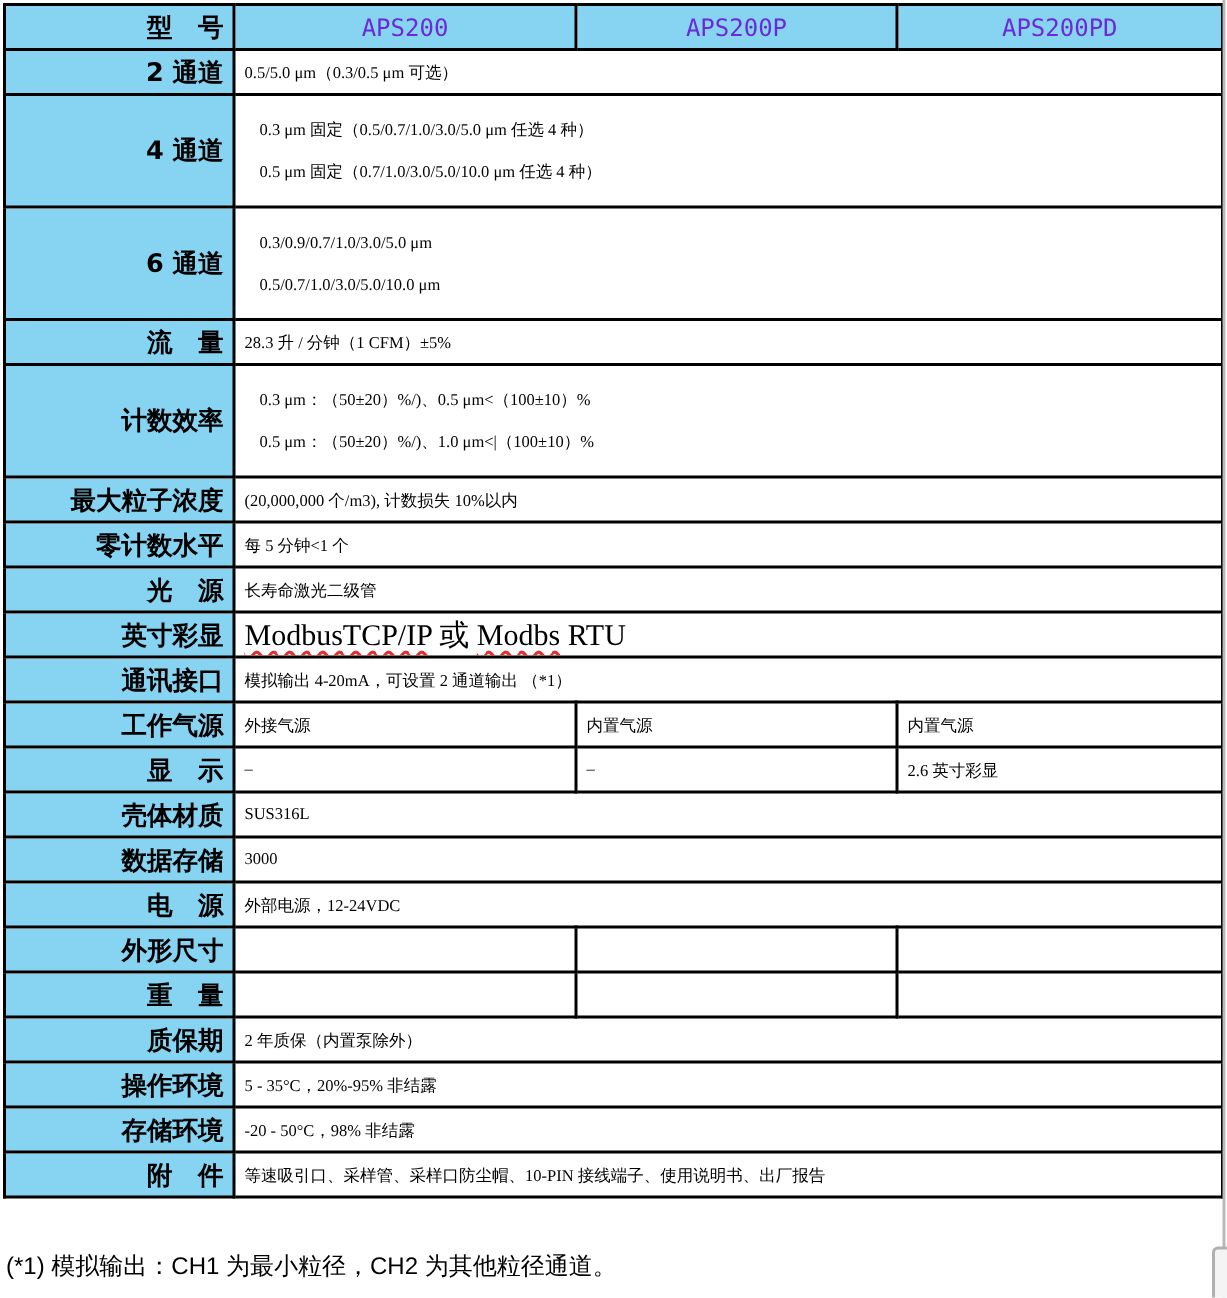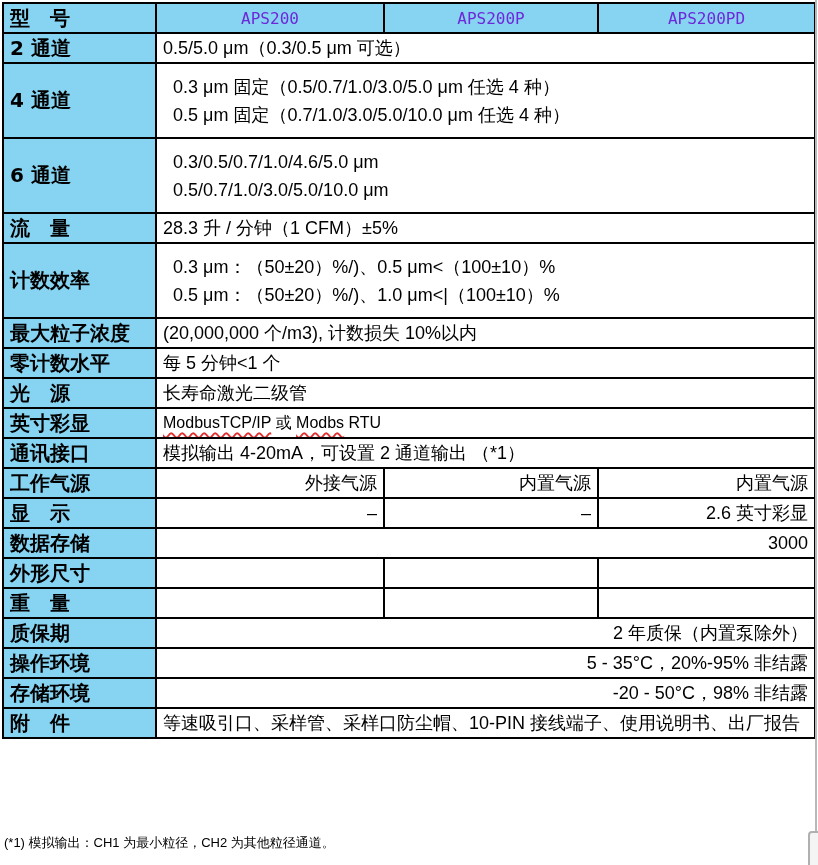--- a/index.html
+++ b/index.html
@@ -9,47 +9,47 @@
   }
   table.spec{
     position:absolute;left:2px;top:2px;width:812px;
     border-collapse:collapse;table-layout:fixed;
   }
   table.spec td,table.spec th{
     border:2px solid #000;padding:0 6px;vertical-align:middle;
     overflow:hidden;white-space:nowrap;
   }
   .lbl{
-    background:#87d4f2;font-weight:bold;text-align:left;
-    font-size:20px;color:#000;
+    background:#87d4f2;font-weight:bold;text-align:right;
+    font-size:17px;color:#000;
     font-family:"DejaVu Sans", sans-serif;
   }
   .val{
-    font-family:Liberation Sans, sans-serif;
-    font-size:18px;color:#000;text-align:left;
+    font-family:Liberation Serif, serif;
+    font-size:11px;color:#000;text-align:left;
   }
   .val .line{line-height:28px;margin-left:10px;}
-  .center{text-align:right;}
+  .center{text-align:left;}
   .h1{height:30px;}
   .h2{height:75px;}
   th.model{
     background:#87d4f2;font-weight:normal;text-align:center;
     font-size:16px;font-family:"DejaVu Sans Mono", monospace;color:#6d28d9;
   }
-  .arial{font-family:Liberation Sans, sans-serif;font-size:16px;}
+  .arial{font-family:Liberation Serif, serif;font-size:20px;}
   .misspell{
     text-decoration-line:underline;
     text-decoration-style:wavy;
     text-decoration-color:#e03030;
     text-decoration-thickness:1.5px;
     text-underline-offset:4px;
   }
   .footnote{
     position:absolute;left:4px;top:834px;width:790px;
-    font-family:"Liberation Sans", sans-serif;font-size:13px;color:#000;
+    font-family:"Liberation Sans", sans-serif;font-size:16px;color:#000;
     white-space:nowrap;
   }
   .edge-line{
     position:absolute;right:1px;top:0;width:2px;height:865px;
     background:#b8b8b8;
   }
   .corner-handle{
     position:absolute;left:808px;top:831px;width:16px;height:40px;
     border:2px solid #b0b0b0;border-radius:4px;background:#f4f4f4;
   }
@@ -82,21 +82,21 @@
     <td class="lbl">4 通道</td>
     <td class="val" colspan="3">
       <div class="line">0.3 μm 固定（0.5/0.7/1.0/3.0/5.0 μm 任选 4 种）</div>
       <div class="line">0.5 μm 固定（0.7/1.0/3.0/5.0/10.0 μm 任选 4 种）</div>
     </td>
   </tr>
 
   <tr class="h2">
     <td class="lbl">6 通道</td>
     <td class="val" colspan="3">
-      <div class="line">0.3/0.5/0.7/1.0/4.6/5.0 μm</div>
+      <div class="line">0.3/0.9/0.7/1.0/3.0/5.0 μm</div>
       <div class="line">0.5/0.7/1.0/3.0/5.0/10.0 μm</div>
     </td>
   </tr>
 
   <tr class="h1">
     <td class="lbl">流　量</td>
     <td class="val" colspan="3">28.3 升 / 分钟（1 CFM）±5%</td>
   </tr>
 
   <tr class="h2">
@@ -141,26 +141,34 @@
     <td class="val center">内置气源</td>
   </tr>
 
   <tr class="h1">
     <td class="lbl">显　示</td>
     <td class="val center">–</td>
     <td class="val center">–</td>
     <td class="val center">2.6 英寸彩显</td>
   </tr>
 
+  <tr class="h1">
+    <td class="lbl">壳体材质</td>
+    <td class="val center" colspan="3">SUS316L</td>
+  </tr>
 
   <tr class="h1">
     <td class="lbl">数据存储</td>
     <td class="val center" colspan="3">3000</td>
   </tr>
 
+  <tr class="h1">
+    <td class="lbl">电　源</td>
+    <td class="val center" colspan="3">外部电源，12-24VDC</td>
+  </tr>
 
   <tr class="h1">
     <td class="lbl">外形尺寸</td>
     <td class="val center"></td>
     <td class="val center"></td>
     <td class="val center"></td>
   </tr>
 
   <tr class="h1">
     <td class="lbl">重　量</td>

